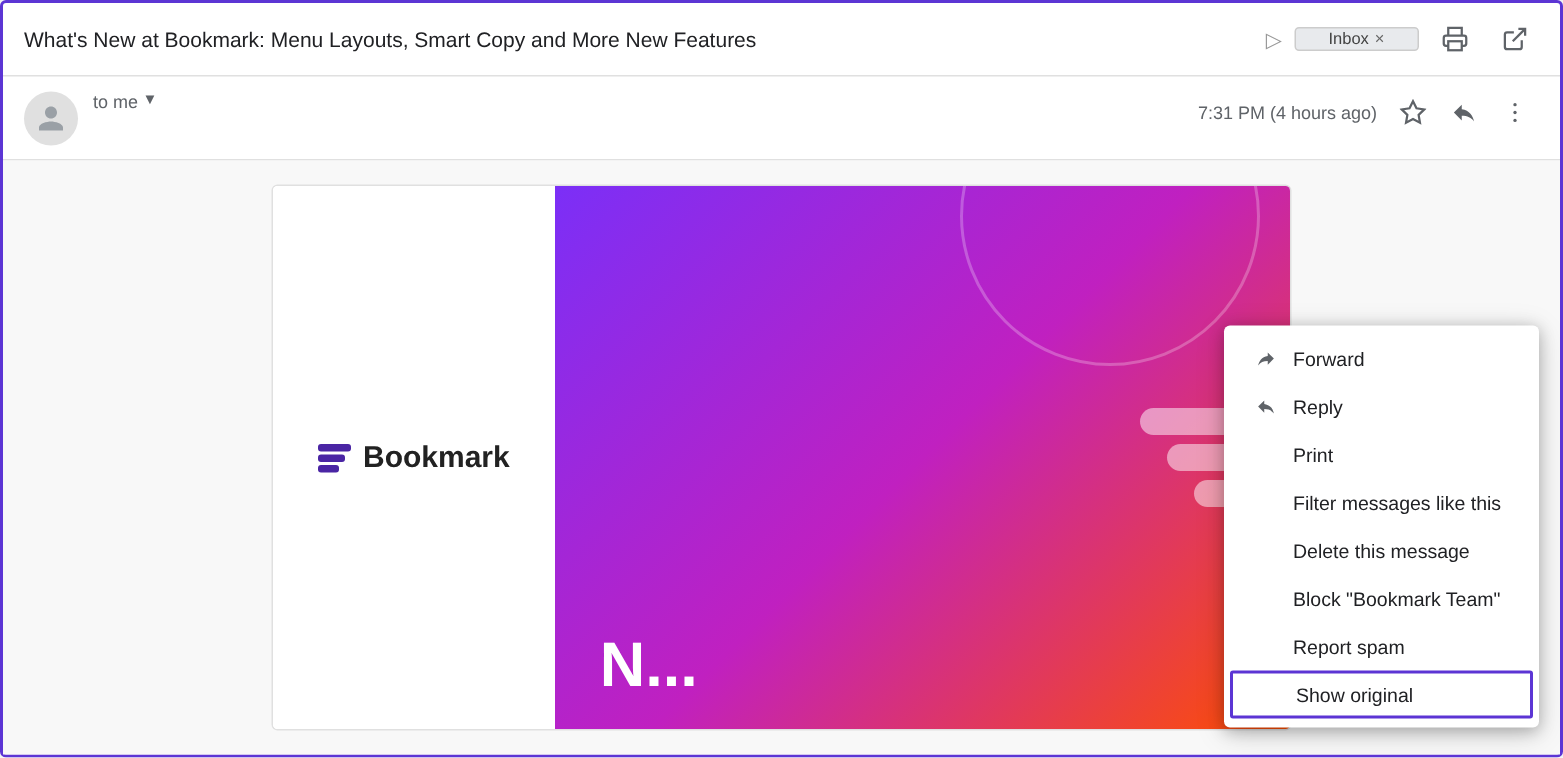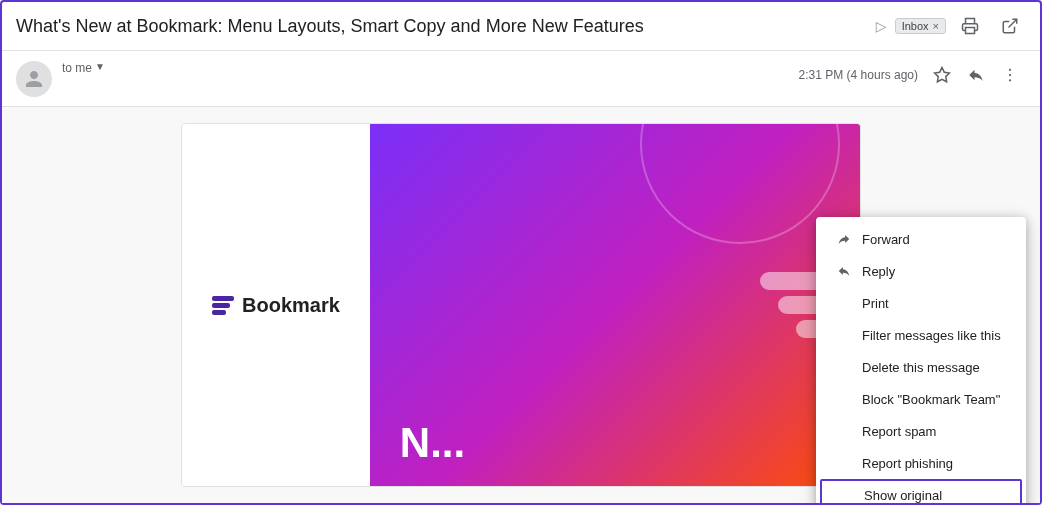--- a/index.html
+++ b/index.html
@@ -25,36 +25,36 @@
     
     .subject-bar {
       display: flex;
       align-items: center;
       padding: 8px 14px;
       border-bottom: 1px solid #e0e0e0;
       gap: 8px;
       min-height: 44px;
     }
     .subject-title {
-      font-size: 18px;
+      font-size: 14px;
       font-weight: 400;
       color: #202124;
       flex: 1;
     }
     .inbox-badge {
       display: flex;
       align-items: center;
       gap: 4px;
     }
     .inbox-tag {
       background: #e8eaed;
       border: 1px solid #ccc;
       border-radius: 3px;
       font-size: 11px;
-      padding: 1px 6px;
+      padding: 1px 22px;
       color: #444;
       display: flex;
       align-items: center;
       gap: 4px;
     }
     .inbox-tag .close-x {
       cursor: pointer;
       color: #666;
       font-size: 11px;
     }
@@ -342,21 +342,21 @@
         <path d="M12 12c2.7 0 4.8-2.1 4.8-4.8S14.7 2.4 12 2.4 7.2 4.5 7.2 7.2 9.3 12 12 12zm0 2.4c-3.2 0-9.6 1.6-9.6 4.8v2.4h19.2v-2.4c0-3.2-6.4-4.8-9.6-4.8z"></path>
       </svg>
     </div>
     <div class="sender-info">
       <div class="sender-to">
         <span>to me</span>
         <span class="dropdown-arrow">▼</span>
       </div>
     </div>
     <div class="email-time-row">
-      <span class="email-time">2:31 PM (4 hours ago)</span>
+      <span class="email-time">7:31 PM (4 hours ago)</span>
       <div class="action-icons">
         <button class="icon-btn" title="Star">
           <svg width="18" height="18" viewBox="0 0 24 24" fill="none" stroke="#5f6368" stroke-width="2">
             <polygon points="12 2 15.09 8.26 22 9.27 17 14.14 18.18 21.02 12 17.77 5.82 21.02 7 14.14 2 9.27 8.91 8.26 12 2"></polygon>
           </svg>
         </button>
         <button class="icon-btn" title="Reply">
           <svg width="18" height="18" viewBox="0 0 24 24" fill="#5f6368">
             <path d="M10 9V5l-7 7 7 7v-4.1c5 0 8.5 1.6 11 5.1-1-5-4-10-11-11z"></path>
           </svg>
@@ -435,24 +435,20 @@
       <div class="menu-item">
         <span class="menu-icon"></span>
         <span>Block "Bookmark Team"</span>
       </div>
 
       <div class="menu-item">
         <span class="menu-icon"></span>
         <span>Report spam</span>
       </div>
 
-      <div class="menu-item">
-        <span class="menu-icon"></span>
-        <span>Report phishing</span>
-      </div>
 
       <div class="menu-item highlighted">
         <span class="menu-icon"></span>
         <span>Show original</span>
       </div>
 
     </div>
   </div>
 </div>
 

